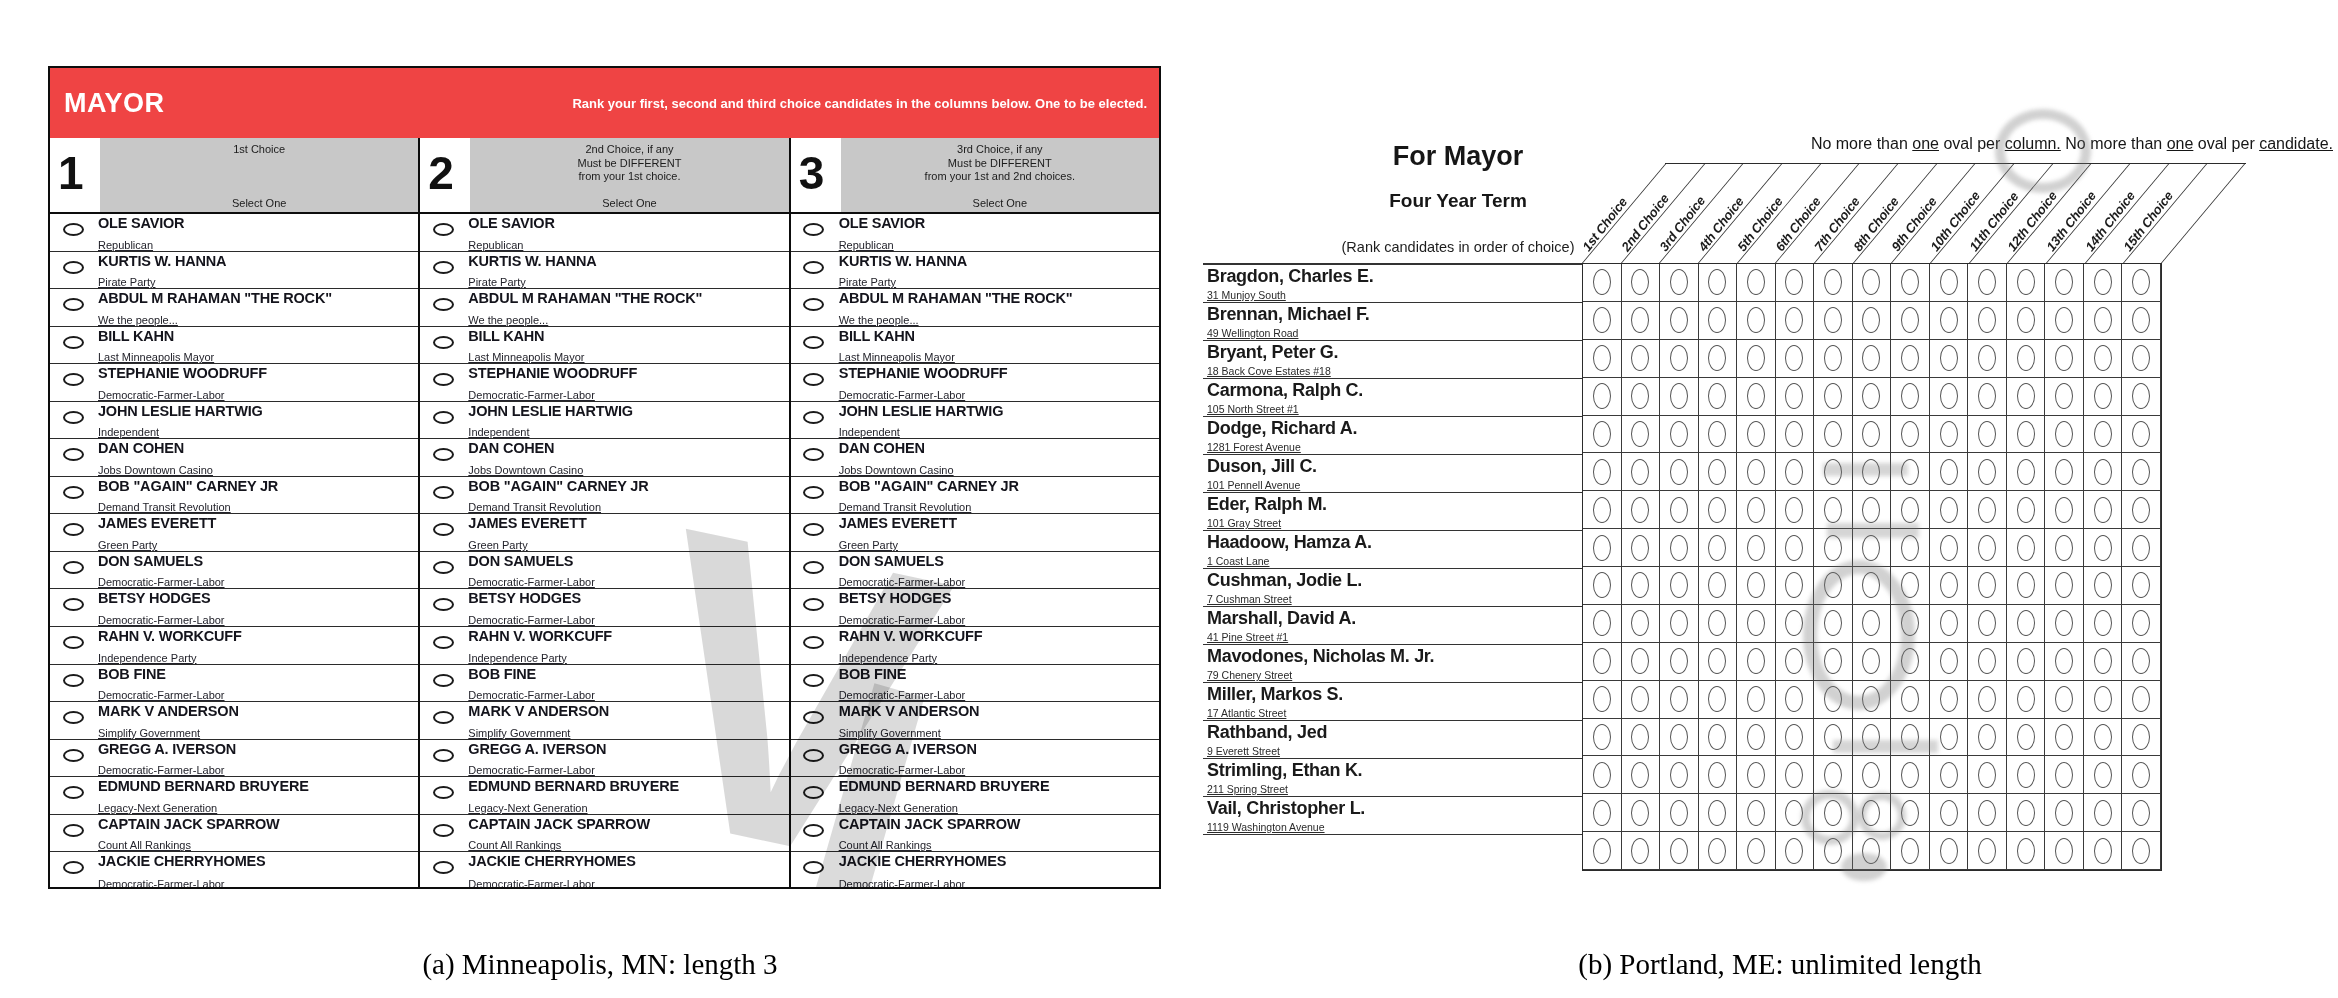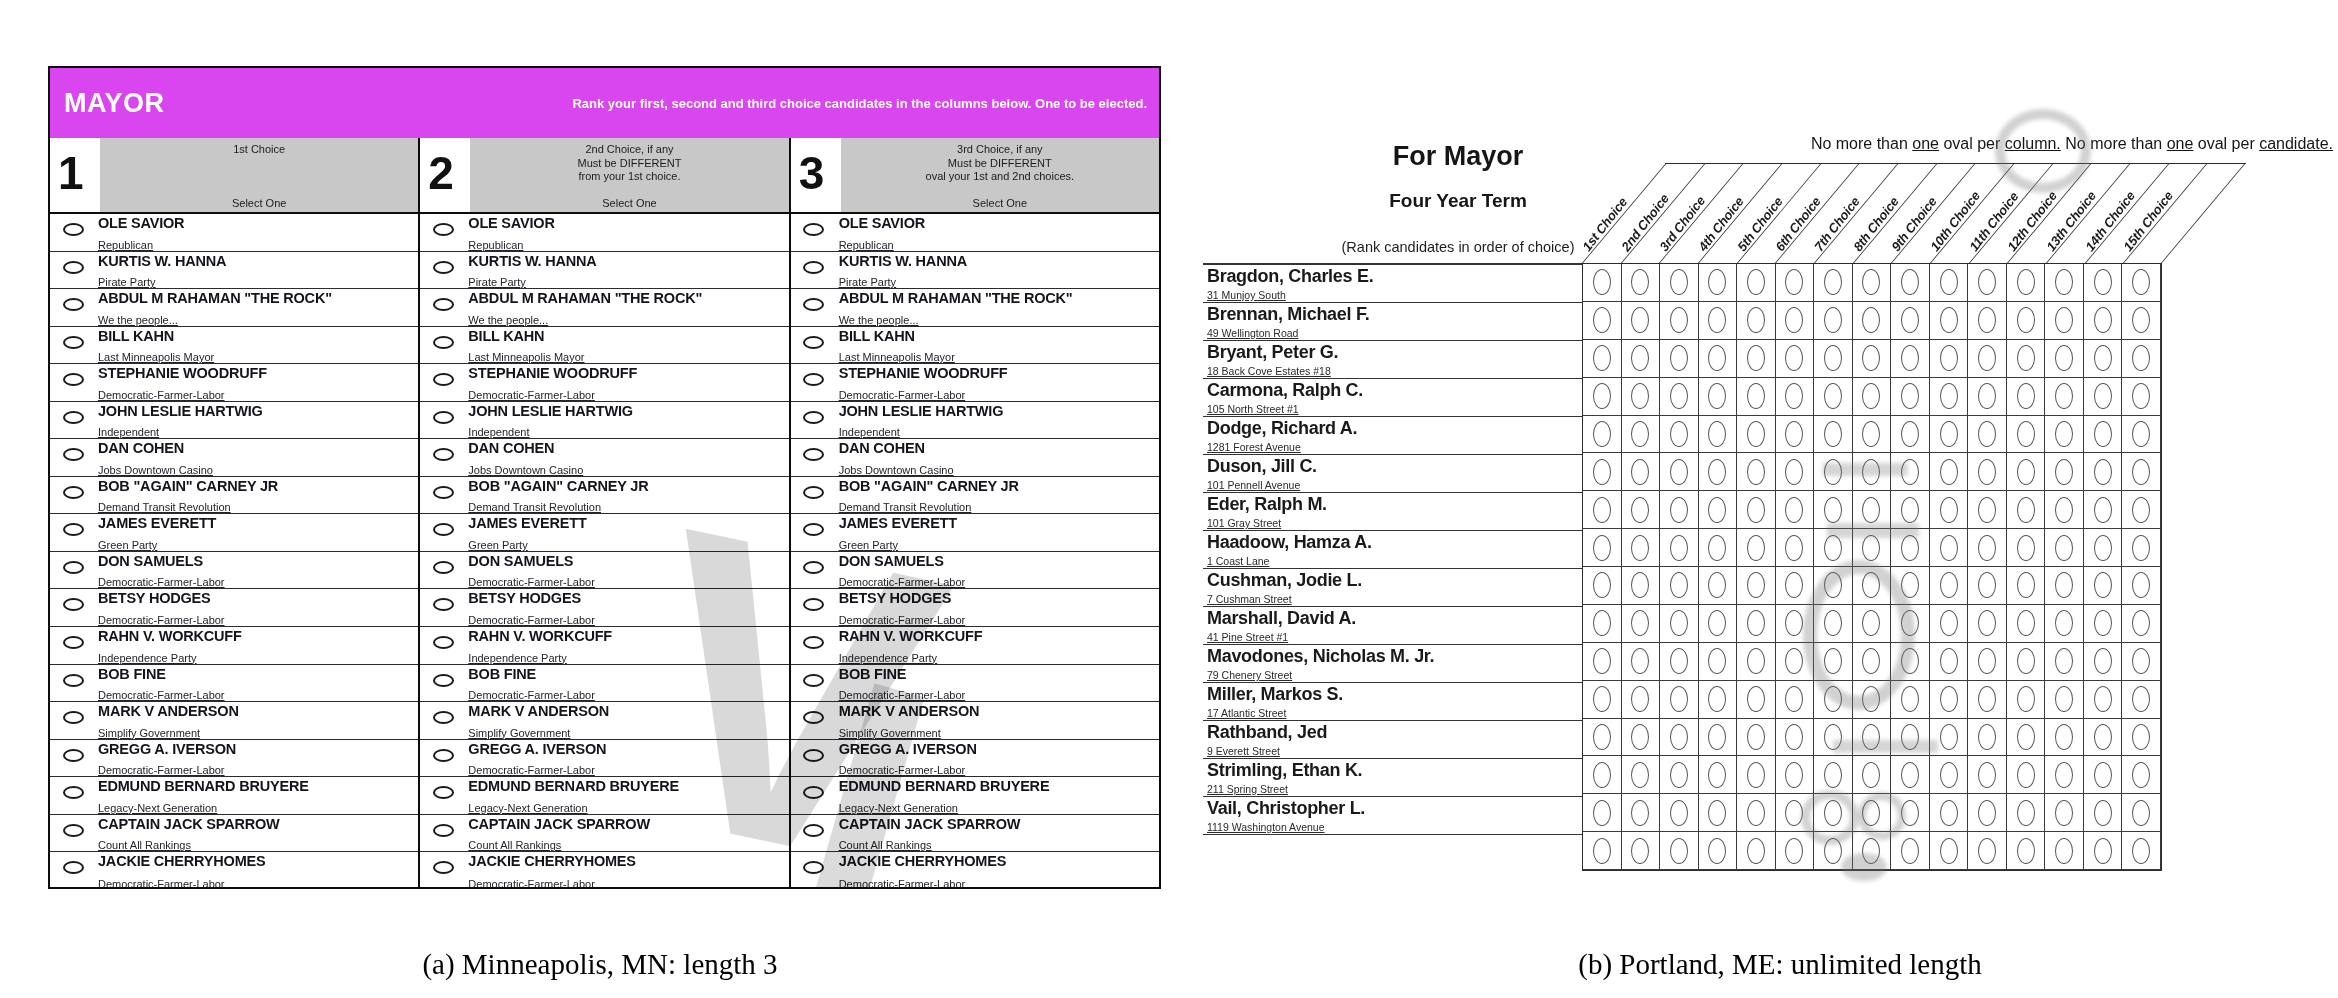--- a/index.html
+++ b/index.html
@@ -2,21 +2,21 @@
 <html><head>
 <meta charset="utf-8">
 <style>
   html,body{margin:0;padding:0;background:#ffffff;}
   .canvas{position:relative;width:2338px;height:998px;background:#fff;overflow:hidden;
           font-family:"Liberation Sans",sans-serif;color:#111;}
 
   
   .mpls{position:absolute;left:48px;top:66px;width:1113px;height:823px;
         border:2.5px solid #0d0d0d;box-sizing:border-box;background:#fff;overflow:hidden;}
-  .m-head{height:70px;background:#d946ef;color:#fff;display:flex;align-items:center;
+  .m-head{height:70px;background:#ef4444;color:#fff;display:flex;align-items:center;
           padding:0 12px 0 14px;box-sizing:border-box;}
   .m-title{font-size:27px;font-weight:bold;letter-spacing:.5px;}
   .m-instr{margin-left:auto;font-size:13px;font-weight:bold;text-align:right;max-width:680px;line-height:15px;}
   .m-cols{display:flex;height:753px;}
   .m-col{flex:1;border-right:2.5px solid #0d0d0d;box-sizing:border-box;display:flex;flex-direction:column;}
   .m-col:last-child{border-right:none;}
   .m-colhead{height:76px;display:flex;border-bottom:2px solid #0d0d0d;box-sizing:border-box;}
   .m-num{width:50px;background:#fff;font-size:46px;font-weight:bold;line-height:46px;
          padding:12px 0 0 8px;box-sizing:border-box;}
   .m-gray{flex:1;background:#c8c8c8;display:flex;flex-direction:column;justify-content:space-between;
@@ -439,21 +439,21 @@
             </div>
           </div>
         </div>
         <div class="m-col">
           <div class="m-colhead">
             <div class="m-num">3</div>
             <div class="m-gray">
               <div class="m-linewrap">
                 <div class="m-line">3rd Choice, if any</div>
                 <div class="m-line">Must be DIFFERENT</div>
-                <div class="m-line">oval your 1st and 2nd choices.</div>
+                <div class="m-line">from your 1st and 2nd choices.</div>
               </div>
               <div class="m-select">Select One</div>
             </div>
           </div>
           <div class="m-rows">
             <div class="m-row">
               <div class="m-ovalbox">
                 <span class="m-oval"></span>
               </div>
               <div class="m-text">

